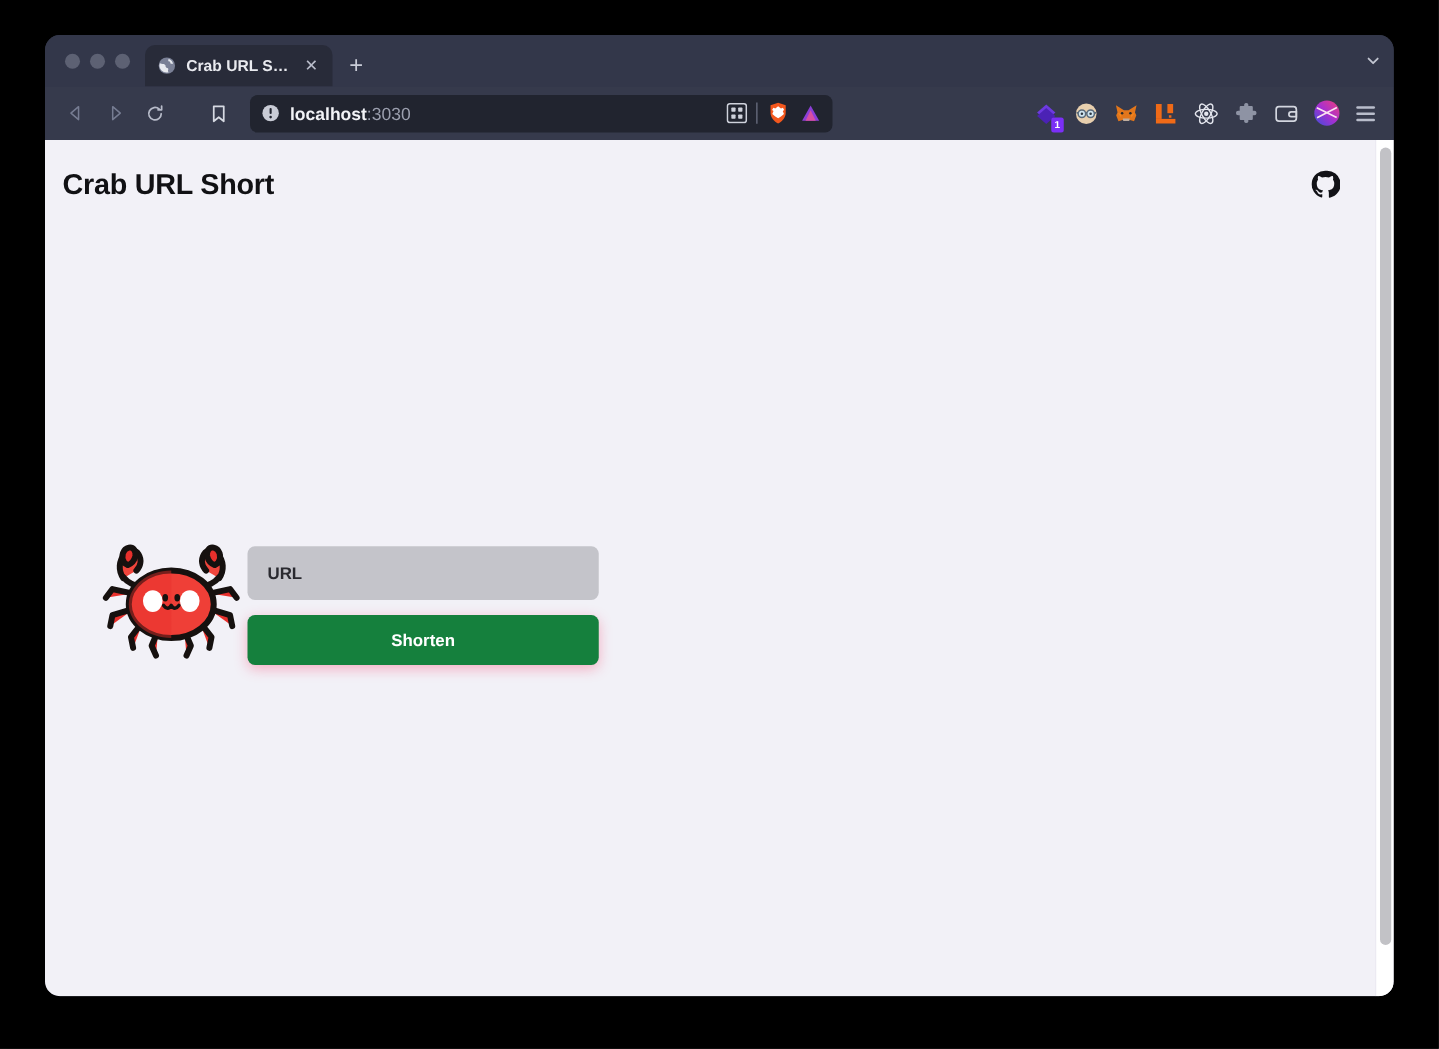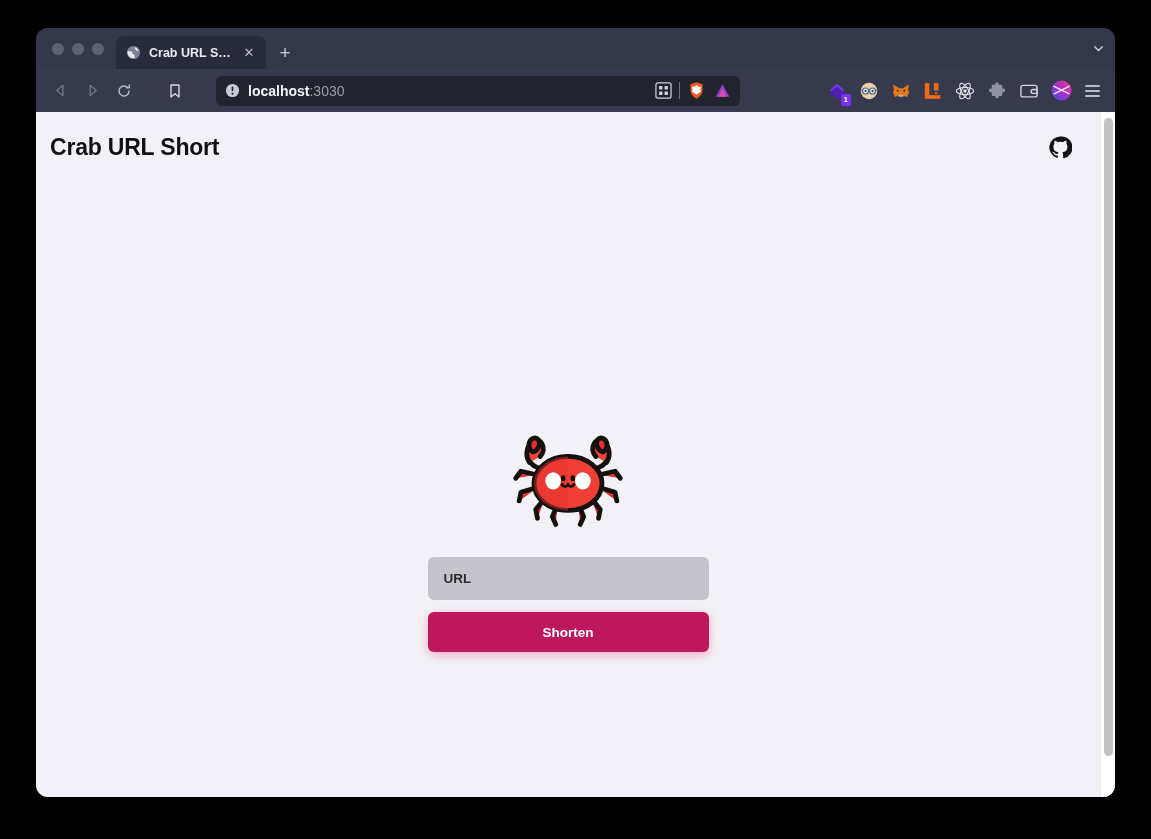--- a/index.html
+++ b/index.html
@@ -87,23 +87,23 @@
   }
   .navbtn.enabled { color: #b7bbc9; }
   .bookmark-btn {
     width: 30px; height: 32px;
     display: flex; align-items: center; justify-content: center;
     color: #d6d9e2;
     margin-left: 20px;
   }
 
   .urlbar {
-    margin-left: 26px;
+    margin-left: 10px;
     height: 30px;
-    width: 524px;
+    width: 466px;
     background: #21242f;
     border-radius: 6px;
     display: flex; align-items: center;
     padding: 0 6px 0 9px;
     gap: 8px;
   }
   .url-info-icon { width: 15px; height: 15px; flex: 0 0 15px; }
   .url-text { flex: 1 1 auto; font-size: 14px; color: #9b9fae; white-space: nowrap; }
   .url-host { color: #f2f3f7; font-weight: 700; }
   .url-right { display: flex; align-items: center; gap: 7px; padding-right: 2px; }
@@ -160,21 +160,21 @@
     font-weight: 700;
     color: #111114;
     letter-spacing: -0.2px;
   }
   .gh-link { width: 23px; height: 23px; display: block; }
 
   .content {
     position: absolute;
     left: 0; right: 0;
     top: 300px;
-    display: flex; flex-direction: column; align-items: center;
+    display: flex; flex-direction: row; align-items: center; padding-left: 40px;
   }
   .crab { width: 122px; height: 122px; display: block; }
   .form {
     width: 281px;
     margin-top: 23px;
     display: flex; flex-direction: column; gap: 11px;
   }
   .field {
     height: 43px;
     background: #c4c4ca;
@@ -184,21 +184,21 @@
     font-size: 13.5px;
     font-weight: 700;
     font-family: "Liberation Sans", sans-serif;
     color: #2a2a30;
     outline: none;
   }
   .field::placeholder { color: #2a2a30; opacity: 1; font-weight: 700; }
   .submit {
     height: 40px;
     margin-top: 1px;
-    background: #be185d;
+    background: #15803d;
     border: none;
     border-radius: 6px;
     color: #ffffff;
     font-size: 13.5px;
     font-weight: 700;
     font-family: "Liberation Sans", sans-serif;
     box-shadow: 0 3px 10px rgba(246,49,94,.35);
   }
 
   

